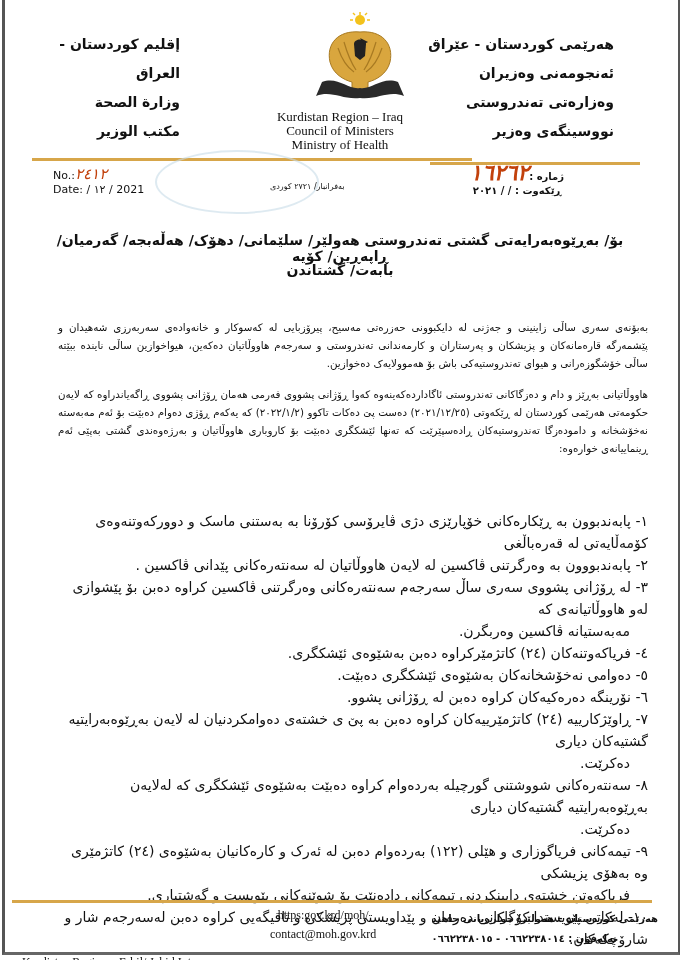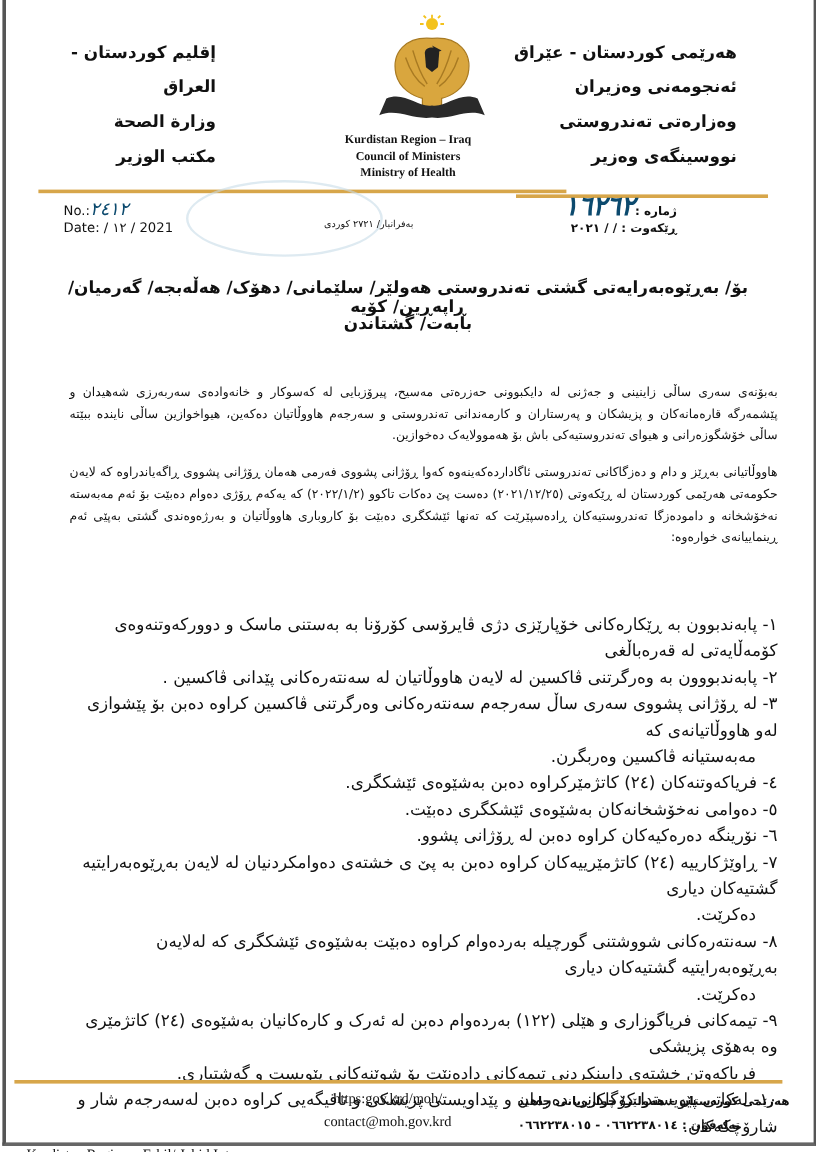--- a/index.html
+++ b/index.html
@@ -1,26 +1,26 @@
 <!DOCTYPE html>
 <html><head>
   <meta charset="utf-8">
   <style>
     html, body { margin: 0; padding: 0; background: #fff; }
     body { width: 684px; height: 960px; position: relative; overflow: hidden; font-family: "DejaVu Sans", sans-serif; color: #111; }
     .frame { position: absolute; left: 2px; top: 0; width: 678px; height: 955px; border-left: 3px solid #555; border-right: 2px solid #555; border-bottom: 3px solid #666; box-sizing: border-box; }
     .hdr-ar { position: absolute; left: 40px; top: 30px; width: 140px; text-align: right; direction: rtl; font-weight: bold; font-size: 14px; line-height: 29px; }
     .hdr-ku { position: absolute; right: 70px; top: 30px; width: 190px; direction: rtl; font-weight: bold; font-size: 14px; line-height: 29px; }
     .logo { position: absolute; left: 308px; top: 12px; width: 104px; height: 92px; }
-    .logo-en { position: absolute; left: 240px; top: 110px; width: 200px; text-align: center; font-family: "Liberation Serif", serif; font-weight: bold; font-size: 10px; line-height: 14px; }
+    .logo-en { position: absolute; left: 240px; top: 110px; width: 200px; text-align: center; font-family: "Liberation Serif", serif; font-weight: normal; font-size: 13px; line-height: 14px; }
     .gold-line { position: absolute; height: 3px; background: #d7a64a; }
     .no-date { position: absolute; left: 53px; top: 167px; font-size: 11px; line-height: 14px; font-family: "DejaVu Sans", sans-serif; }
-    .hand { color: #0c4a6e; font-family: "DejaVu Serif", serif; font-size: 15px; font-style: italic; }
+    .hand { color: #c2410c; font-family: "DejaVu Serif", serif; font-size: 15px; font-style: italic; }
     .kdate { position: absolute; left: 270px; top: 182px; font-size: 8px; direction: rtl; }
-    .zmara { position: absolute; right: 120px; top: 165px; direction: rtl; font-weight: bold; font-size: 10px; line-height: 14px; text-align: right; }
+    .zmara { position: absolute; right: 120px; top: 165px; direction: rtl; font-weight: bold; font-size: 10px; line-height: 14px; text-align: center; }
     .zmara .hand { font-size: 22px; letter-spacing: 2px; }
     .stamp { position: absolute; left: 155px; top: 150px; width: 160px; height: 60px; border: 2px solid #c8dce8; border-radius: 50%; opacity: 0.6; }
     .to { position: absolute; left: 30px; top: 232px; width: 620px; text-align: center; direction: rtl; font-weight: bold; font-size: 14px; }
     .subject { position: absolute; left: 30px; top: 262px; width: 620px; text-align: center; direction: rtl; font-weight: bold; font-size: 14px; }
     .body { position: absolute; left: 58px; width: 590px; direction: rtl; text-align: justify; font-size: 10.3px; line-height: 18px; }
     .p1 { top: 318px; }
     .p2 { top: 385px; }
     .list { position: absolute; left: 58px; top: 510px; width: 590px; direction: rtl; font-size: 14px; line-height: 22px; }
     .list .item { padding-right: 0; }
     .list .item .cont { padding-right: 18px; }

